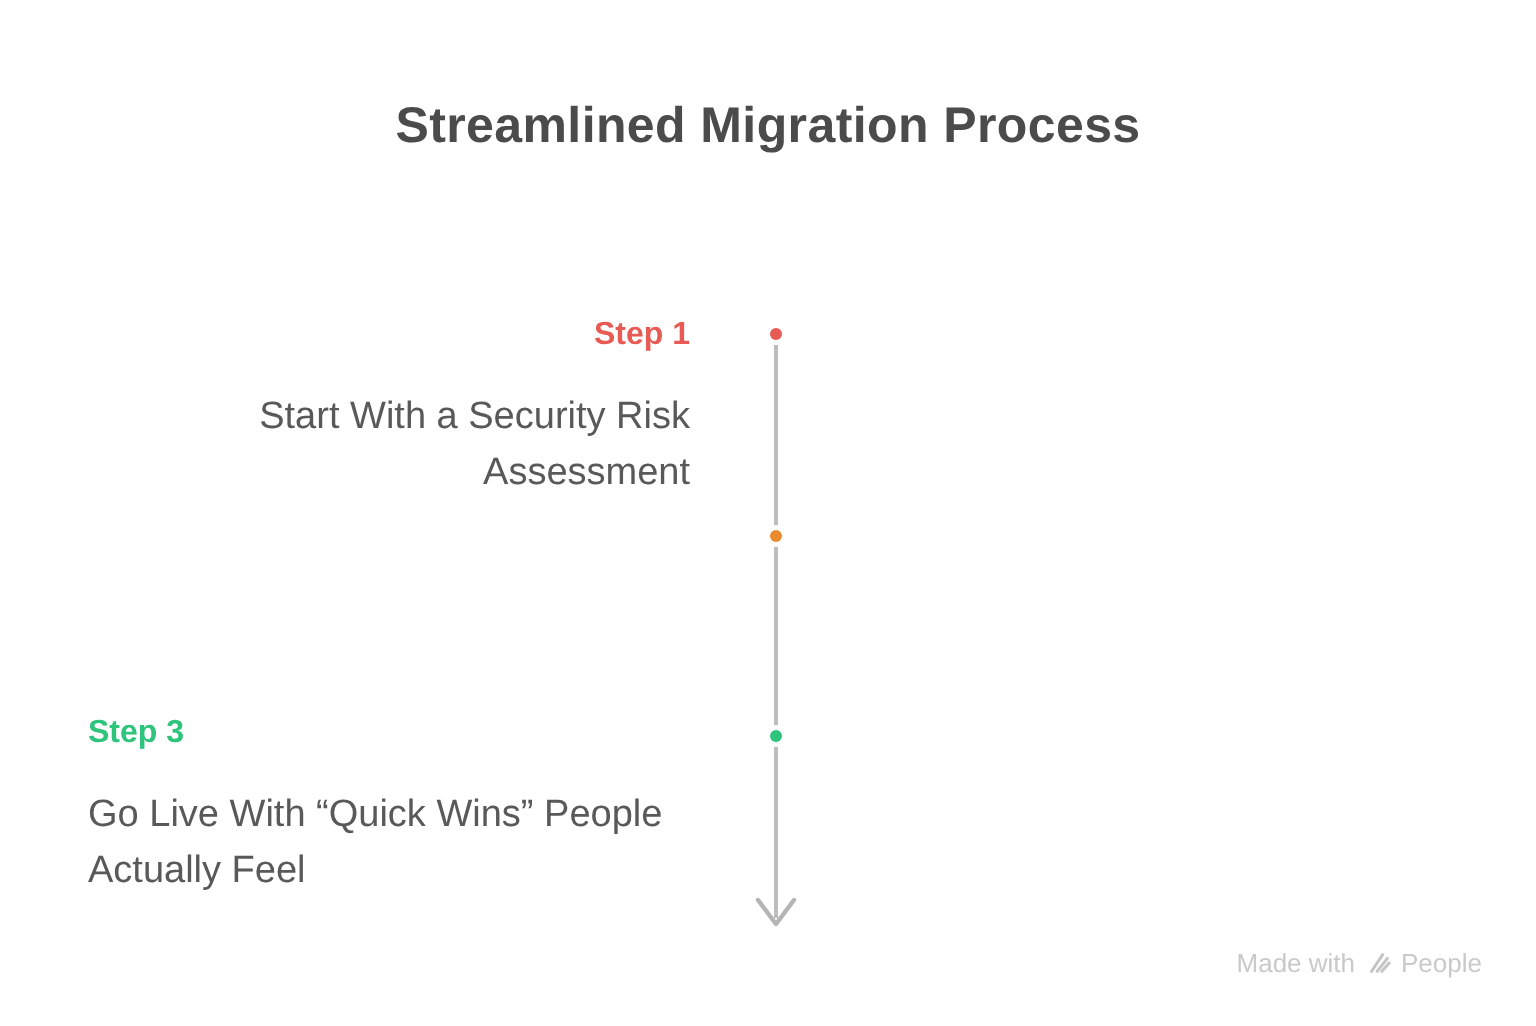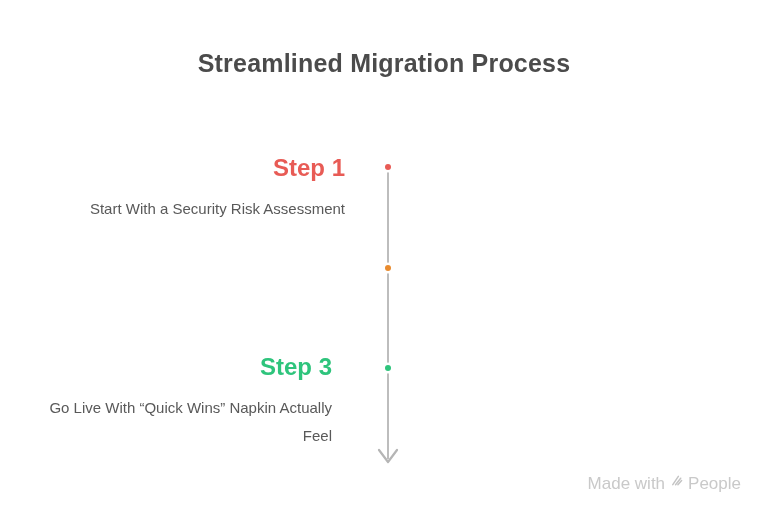--- a/index.html
+++ b/index.html
@@ -41,41 +41,42 @@
   .dot-3 { top: 365px; }
   .timeline-arrow {
     position: absolute;
     left: 377px; top: 448px;
     width: 22px; height: 17px;
   }
 
   
   .step { position: absolute; }
   .step-label {
-    font-size: 24px;
+    font-size: 16px;
     line-height: 22px;
     margin-bottom: 16px;
   }
   .step-label.bold { font-weight: 700; }
   .step-desc {
-    font-size: 15px;
+    font-size: 19px;
     line-height: 28px;
     color: #595959;
   }
   .step-1 { left: 40px;  top: 157px; width: 305px; text-align: right; }
   .step-2 { left: 440px; top: 256px; width: 302px; text-align: left; }
-  .step-3 { left: 20px;  top: 356px; width: 312px; text-align: right; }
+  .step-3 { left: 44px;  top: 356px; width: 312px; text-align: left; }
 
   
   .watermark {
     position: absolute;
     top: 474px; right: 27px;
     display: flex;
+    align-items: center;
     gap: 5px;
-    font-size: 17px;
+    font-size: 13px;
     color: #c9c9c9;
   }
   .watermark svg { display: block; }
 </style>
 </head>
 <body>
 
 <div class="canvas">
 
   <h1 class="title" style="color: rgb(75, 75, 75);">Streamlined Migration Process</h1>
@@ -91,21 +92,21 @@
   </svg>
 
   <div class="step step-1">
     <div class="step-label bold" style="color: rgb(232, 91, 85);">Step 1</div>
     <div class="step-desc" style="color: rgb(89, 89, 89);">Start With a Security Risk Assessment</div>
   </div>
 
 
   <div class="step step-3">
     <div class="step-label bold" style="color: rgb(46, 196, 124);">Step 3</div>
-    <div class="step-desc" style="color: rgb(89, 89, 89);">Go Live With “Quick Wins” Napkin Actually Feel</div>
+    <div class="step-desc" style="color: rgb(89, 89, 89);">Go Live With “Quick Wins” People Actually Feel</div>
   </div>
 
   <div class="watermark" style="color: rgb(201, 201, 201);">
     <span>Made with</span>
     <svg width="13" height="13" viewBox="0 0 14 14">
       <path d="M3 11.5 L9 2.5 M6 11.5 L11.5 4.5 M8.5 11.5 L12.5 7" fill="none" stroke="#c4c4c4" stroke-width="1.6" stroke-linecap="round"></path>
     </svg>
     <span>People</span>
   </div>
 

